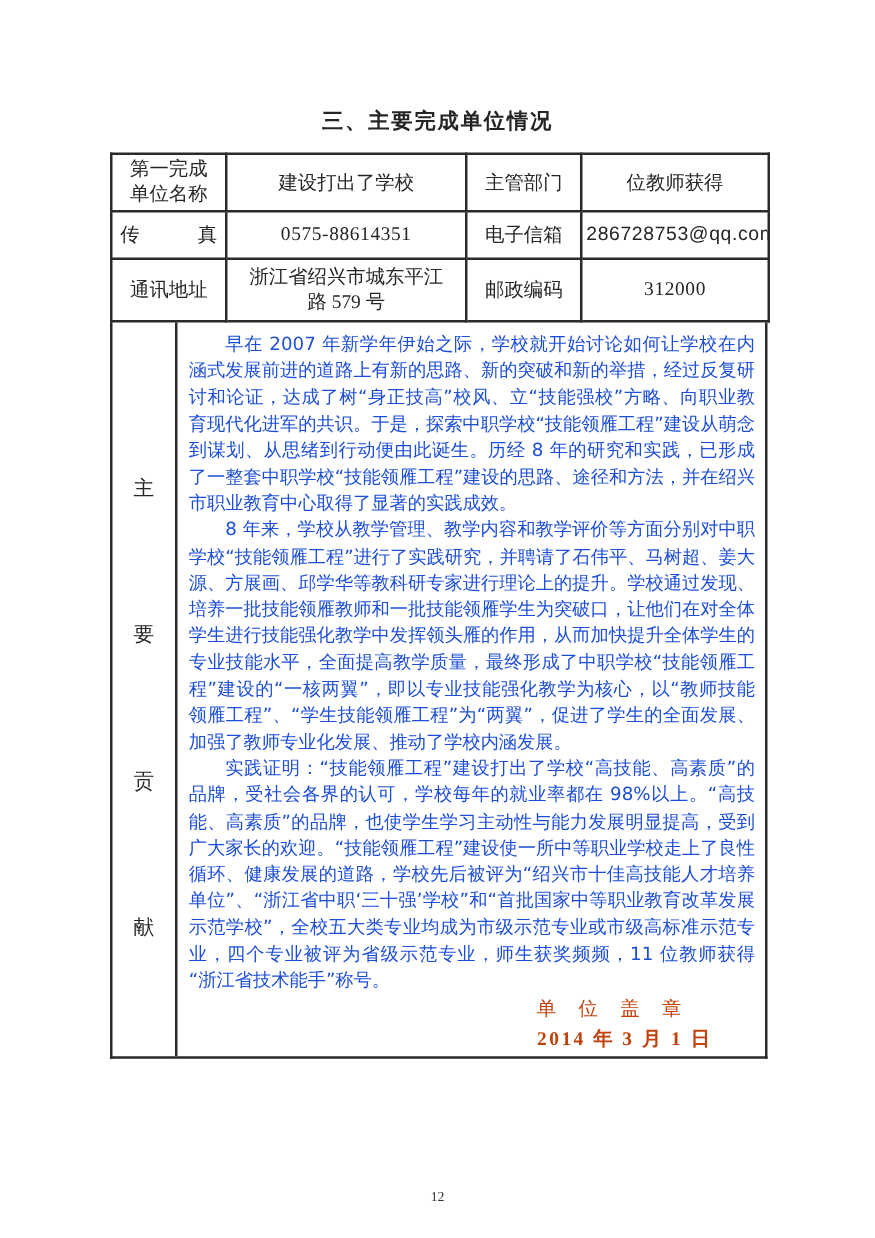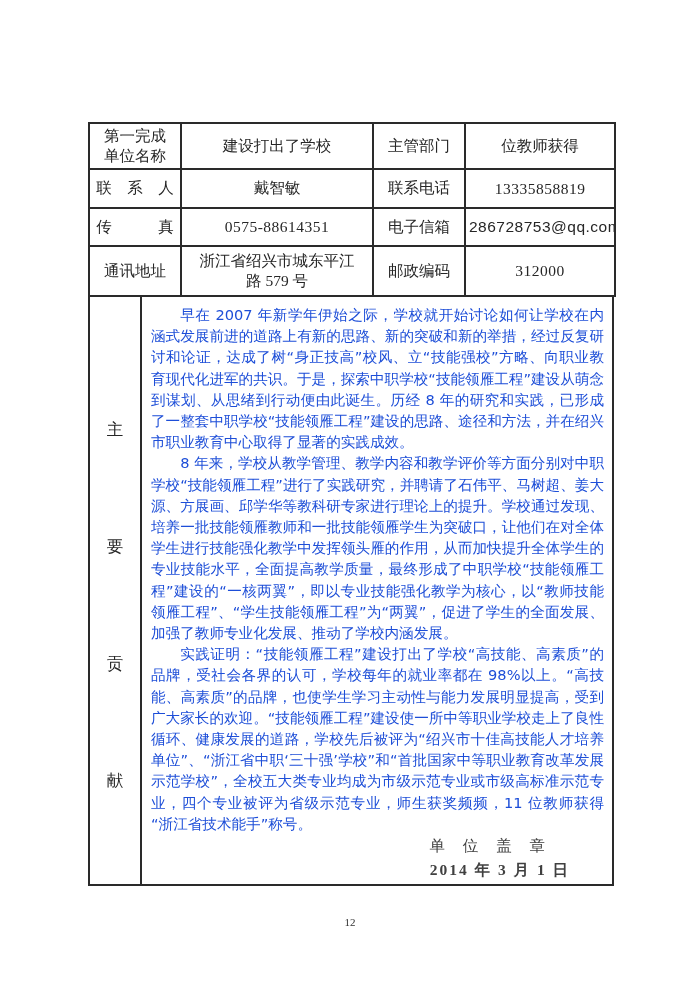--- a/index.html
+++ b/index.html
@@ -51,62 +51,57 @@
   }
   .contrib-content {
     flex:1; padding:7px 8px 0 9px; overflow:hidden;
   }
   .contrib-content p {
     font-family:"DejaVu Sans","Liberation Sans",sans-serif;
     font-size:14.6px; line-height:21.2px;
     text-align:justify; text-indent:2em;
     color:#1d4ed8;
   }
-  .seal-block { margin-top:2px; color:#404040; }
+  .seal-block { margin-top:2px; color:#c2410c; }
   .seal-line {
     text-align:right; padding-right:52px;
     font-size:15.5px; letter-spacing:7px;
   }
   .date-line {
     text-align:right; padding-right:34px; margin-top:3px;
     font-size:15.5px; letter-spacing:2px;font-weight:bold;
   }
 
   .page-num {
-    position:absolute; top:916px; left:0; width:100%;
+    position:absolute; top:952px; left:0; width:100%;
     text-align:center; font-size:11px; color:#333;
   }
 </style>
 </head>
 <body>
 
 <div class="sheet">
 
+  <div class="doc-title">三、主要完成单位情况</div>
 
   <div class="tbl-wrap">
     <table class="info">
       <colgroup>
           <col style="width:92px">
           <col style="width:192px">
           <col style="width:92px">
           <col style="width:150px">
         </colgroup>
       <tbody>
         <tr class="r1">
           <td class="prewrap">第一完成
 单位名称</td>
           <td>建设打出了学校</td>
           <td>主管部门</td>
           <td>位教师获得</td>
-        </tr>
-        <tr class="r2">
-          <td>联　系　人</td>
-          <td>戴智敏</td>
-          <td>联系电话</td>
-          <td class="num">13335858819</td>
         </tr>
         <tr class="r3">
           <td>传　　　真</td>
           <td class="num">0575-88614351</td>
           <td>电子信箱</td>
           <td class="email">286728753@qq.com</td>
         </tr>
         <tr class="r4">
           <td>通讯地址</td>
           <td class="prewrap">浙江省绍兴市城东平江

